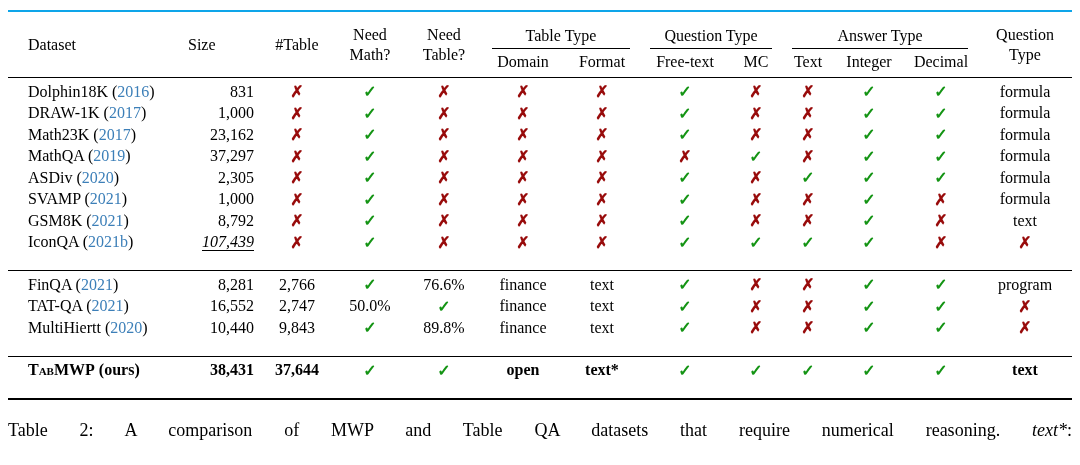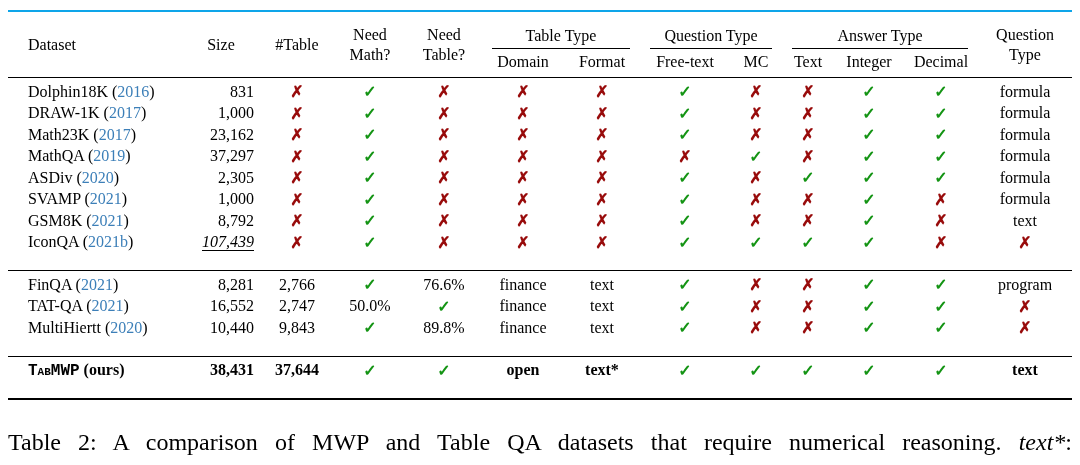--- a/index.html
+++ b/index.html
@@ -25,21 +25,21 @@
   }
   thead { border-bottom: 1.4px solid #000; }
   thead th {
     font-weight: normal;
     padding: 0;
     text-align: center;
     vertical-align: middle;
     line-height: 20px;
   }
   th.h-dataset { text-align: left; padding-left: 20px; }
-  th.h-size    { text-align: center; padding-right: 6px; }
+  th.h-size    { text-align: left; padding-right: 6px; }
   th.group     { vertical-align: bottom; }
   th.group .grp {
     display: block;
     margin: 0 10px;
     padding: 14px 0 2px 0;
     border-bottom: 1.3px solid #000;
   }
   thead tr.sub th { padding: 3px 0 5px 0; margin-top: 10px; }
 
   tbody { border-bottom: 1.3px solid #000; }
@@ -55,26 +55,26 @@
   tbody tr:last-child td  { padding-bottom: 17px; }
   tbody td:nth-child(1) { text-align: left; padding-left: 20px; }
   tbody td:nth-child(2) { text-align: right; padding-right: 6px; }
   tbody.final td { padding-top: 6px; padding-bottom: 6px; }
   tr.bold { font-weight: bold; }
 
   .check { color: var(--check-green, #149414); font-weight: bold; }
   .cross { color: var(--cross-red, #980b0b); font-weight: bold; }
   .year  { color: var(--citation-blue, #3c7fb8); }
   .und   { text-decoration: underline; text-underline-offset: 3px; font-style: italic; }
-  .sc    { font-variant: small-caps; font-family: Liberation Mono, monospace; }
+  .sc    { font-variant: small-caps; }
 
   .caption {
     width: 1064px;
-    margin-top: 27px;
-    font-size: 24px;
+    margin-top: 15px;
+    font-size: 18px;
     line-height: 30px;
   }
   .caption .l1 { text-align: justify; text-align-last: justify; }
   .cap-italic { font-style: italic; }
 </style>
 </head>
 <body>
 
 <div class="page">
   <table class="cmp">

